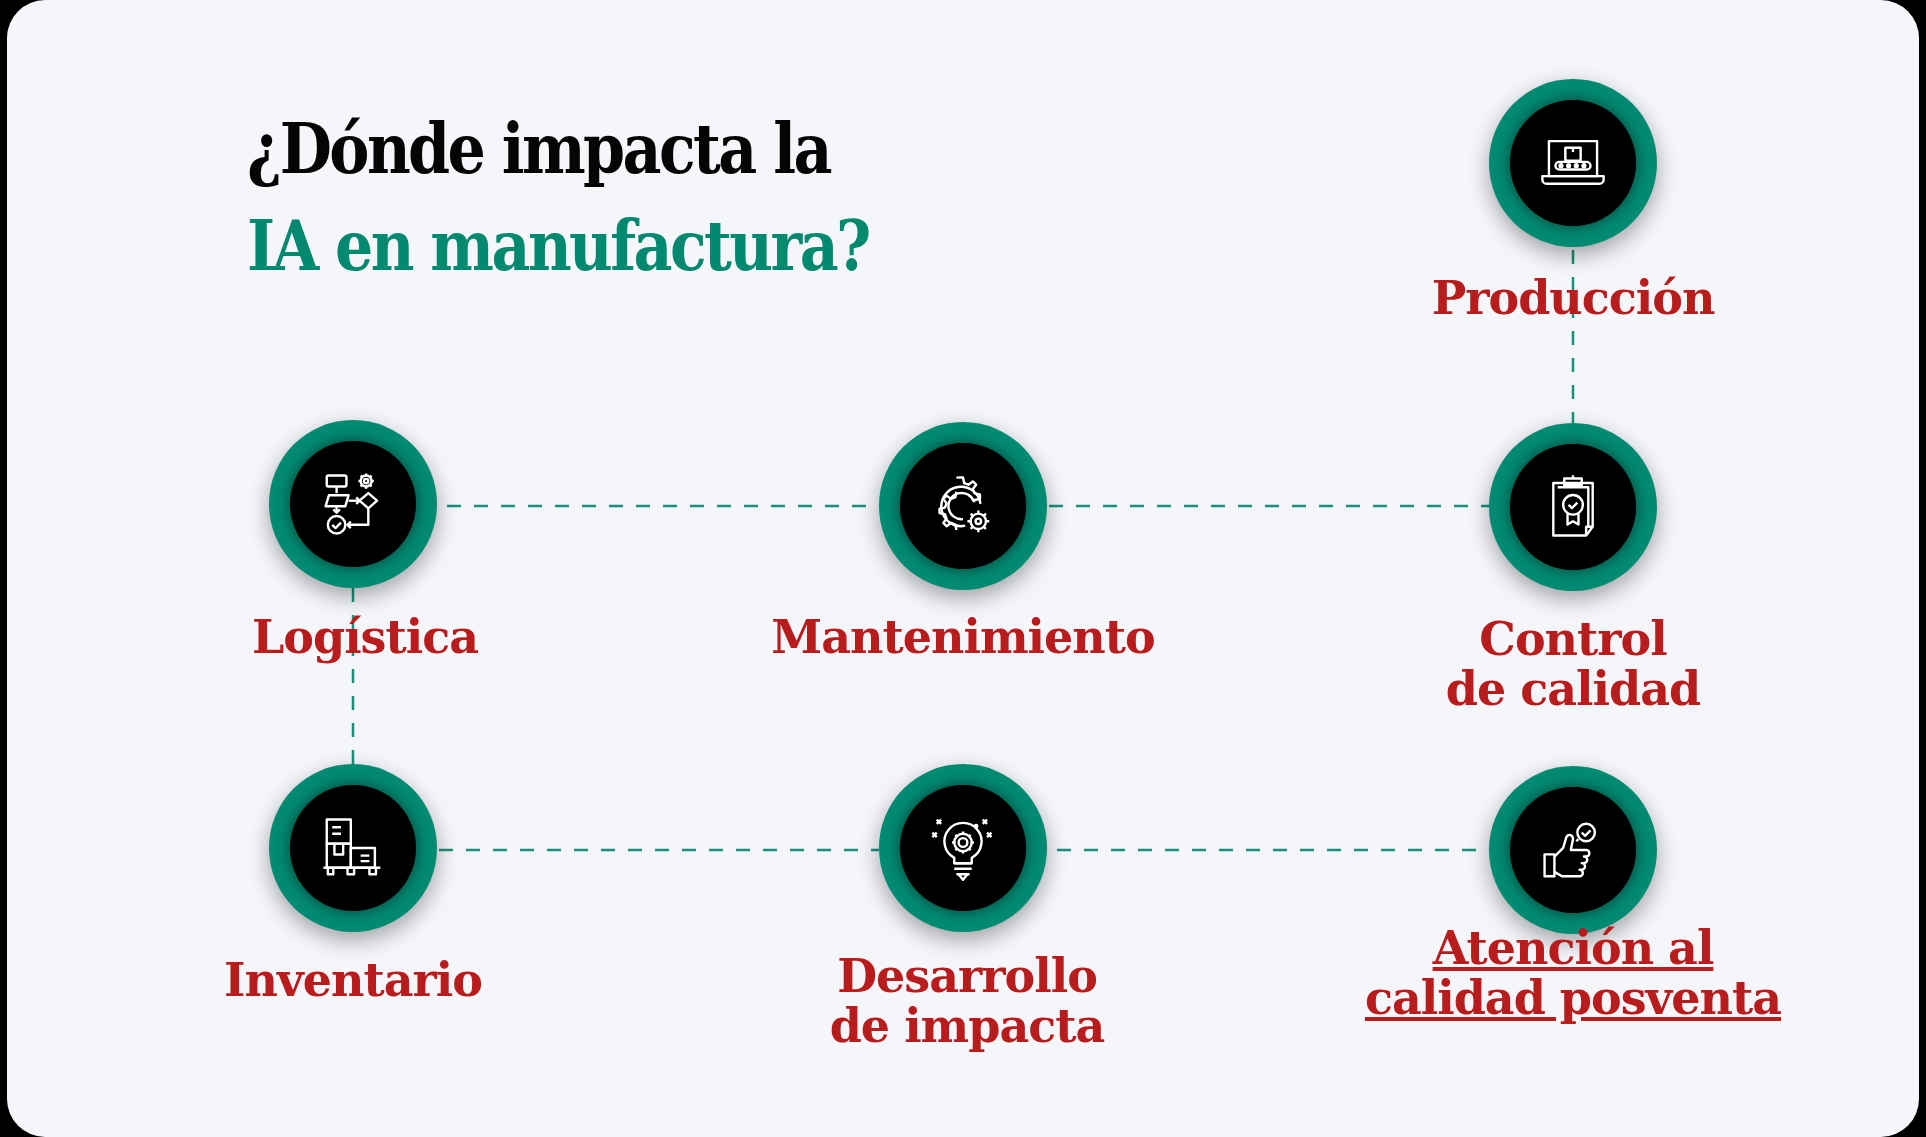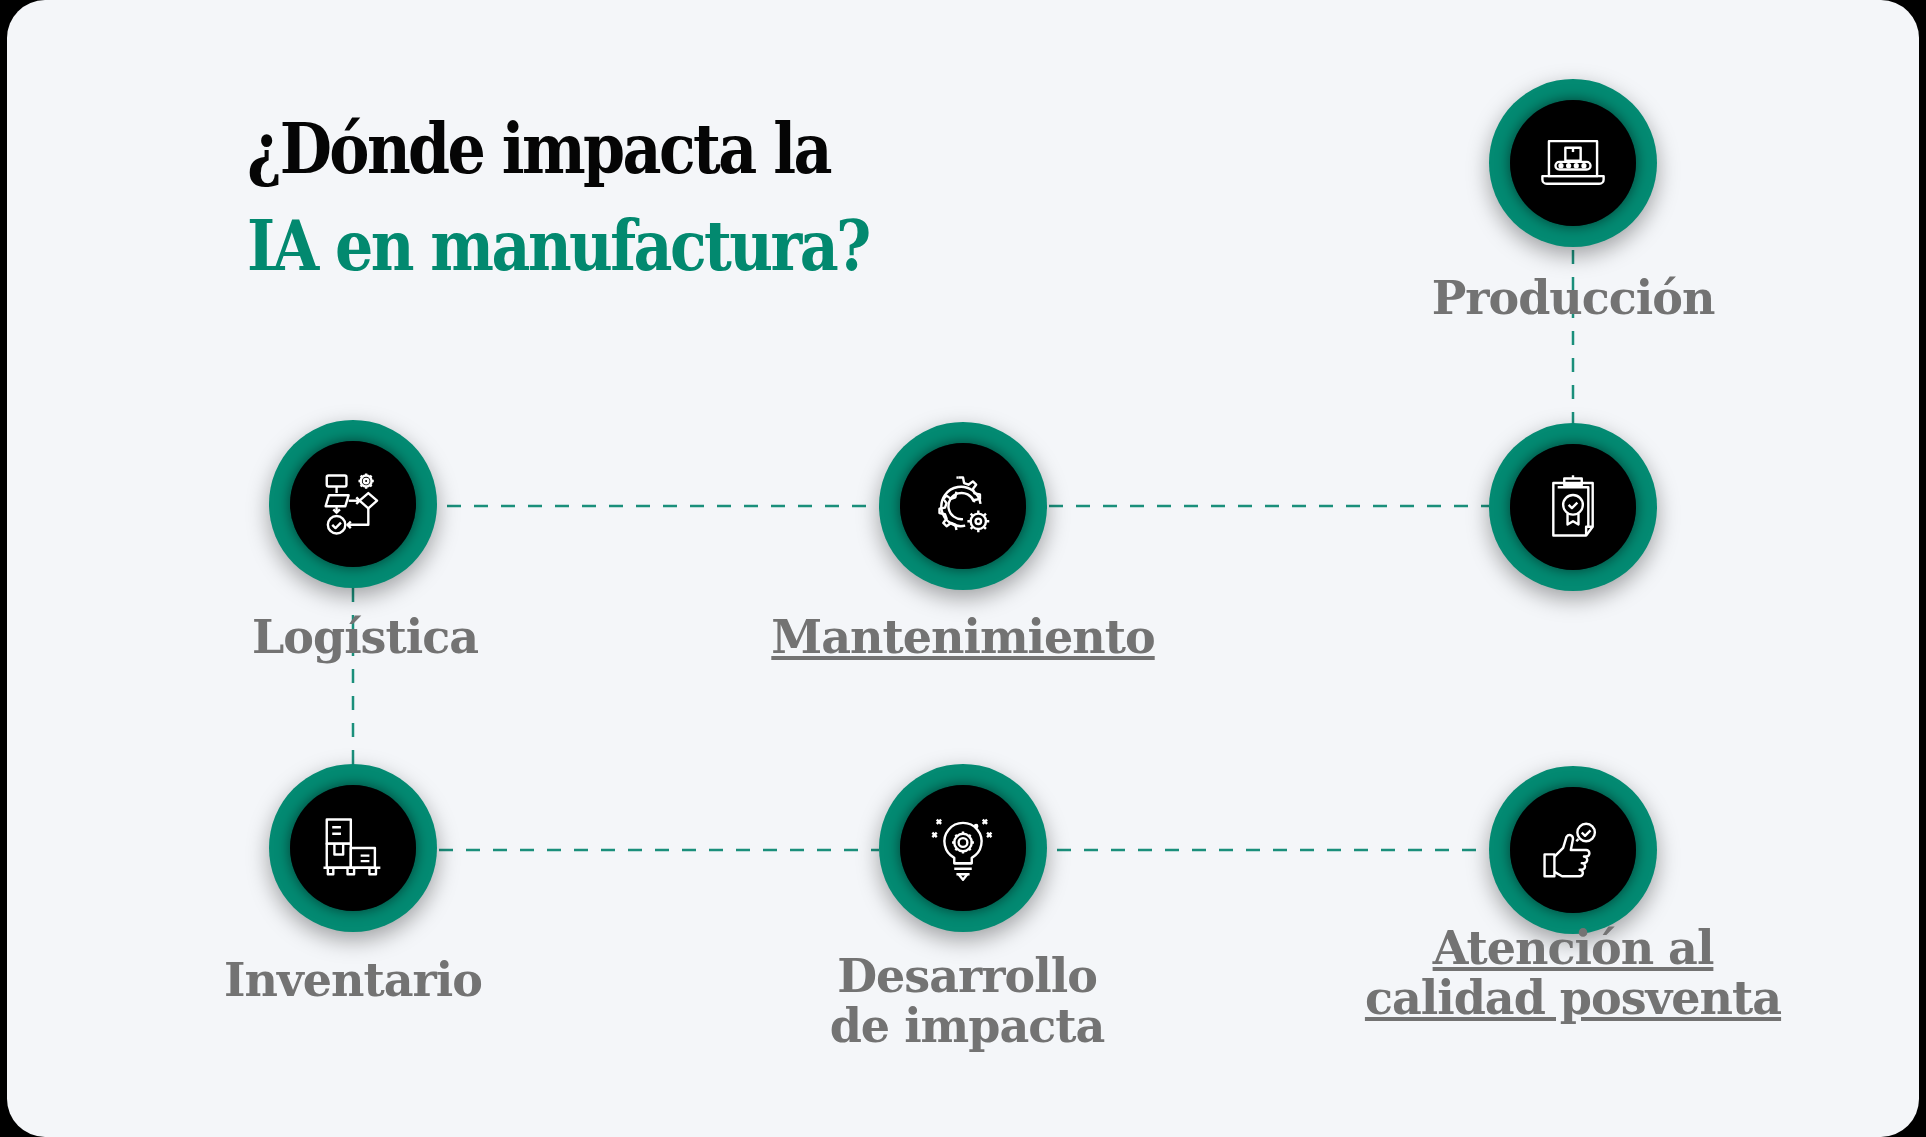--- a/index.html
+++ b/index.html
@@ -27,21 +27,21 @@
     .node .inner {
       position: absolute; left: 21px; top: 21px; width: 126px; height: 126px;
       border-radius: 50%; background: #000;
       box-shadow: inset 0 0 10px rgba(0,0,0,0.8), 0 0 14px rgba(0,0,0,0.55);
       display: flex; align-items: center; justify-content: center;
     }
     .node svg { width: 70px; height: 70px; }
     .label {
       position: absolute; margin: 0; transform: translateX(-50%);
       font-family: "DejaVu Serif", "Liberation Serif", serif; font-weight: bold;
-      color: #737373; font-size: 46px; line-height: 50px; text-align: center;
+      color: #b91c1c; font-size: 46px; line-height: 50px; text-align: center;
       white-space: nowrap; letter-spacing: -1px;
     }
     .label span { display: block; }
   </style>
 </head>
 <body>
 
 <div class="card">
 
   <h1 class="title">
@@ -111,38 +111,42 @@
         <path d="M26 54l-1-5-4-1.5-4 3-3-3 3-4-1.5-4-5-1v-4l5-1 1.5-4-3-4 3-3 4 3 4-1.5 1-5"></path>
         <path d="M28 6h-2"></path>
         <path d="M34 50a18 18 0 1 1 14-20"></path>
         <path d="M32 44a12 12 0 1 1 10-16"></path>
         <circle cx="46" cy="46" r="7"></circle>
         <circle cx="46" cy="46" r="2.5"></circle>
         <path d="M46 36v3M46 53v3M36 46h3M53 46h3M39 39l2 2M51 51l2 2M39 53l2-2M51 41l2-2"></path>
       </svg>
     </div>
   </div>
-  <p class="label" style="left:956px; top:612px;text-decoration:underline;">
+  <p class="label" style="left:956px; top:612px;">
     <span>Mantenimiento</span>
   </p>
 
   <div class="node" style="left:1566px; top:507px;">
     <div class="inner">
       <svg viewBox="0 0 64 64" fill="none" stroke="#fff" stroke-width="2.2" stroke-linejoin="round">
         <path d="M44 58H14V10h36v40z"></path>
         <path d="M44 58v-8h6"></path>
         <path d="M18 14h28v36"></path>
         <path d="M24 6h16v6H24z"></path>
         <path d="M32 3v3"></path>
         <circle cx="32" cy="30" r="9"></circle>
         <path d="M28 30l3 3 5-5"></path>
         <path d="M27 38v10l5-3 5 3V38"></path>
       </svg>
     </div>
   </div>
+  <p class="label" style="left:1566px; top:614px;">
+    <span>Control</span>
+    <span>de calidad</span>
+  </p>
 
   <div class="node" style="left:346px; top:848px;">
     <div class="inner">
       <svg viewBox="0 0 64 64" fill="none" stroke="#fff" stroke-width="2.2" stroke-linejoin="round">
         <rect x="8" y="6" width="22" height="22"></rect>
         <path d="M13 13h8M13 19h8"></path>
         <rect x="8" y="28" width="22" height="22"></rect>
         <path d="M15 28v10h8V28"></path>
         <rect x="30" y="32" width="22" height="18"></rect>
         <path d="M39 39h8M39 44h8"></path>

